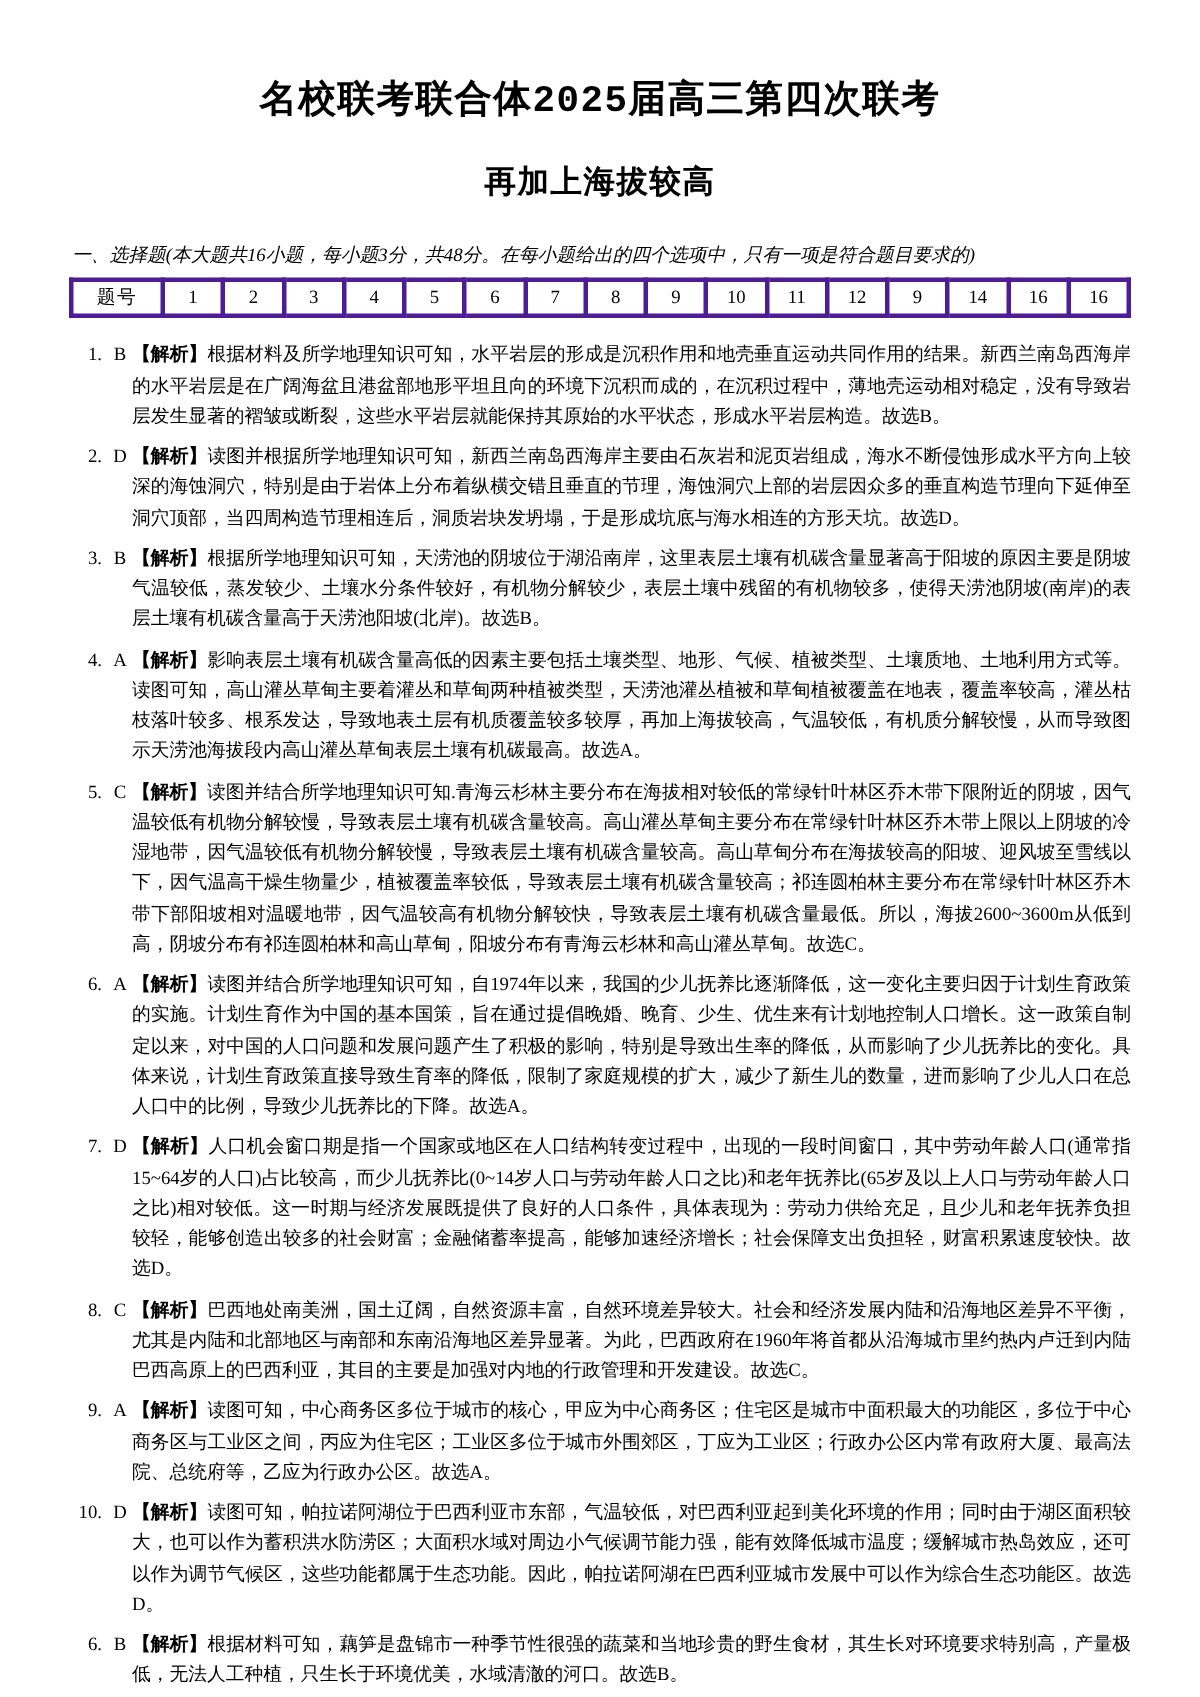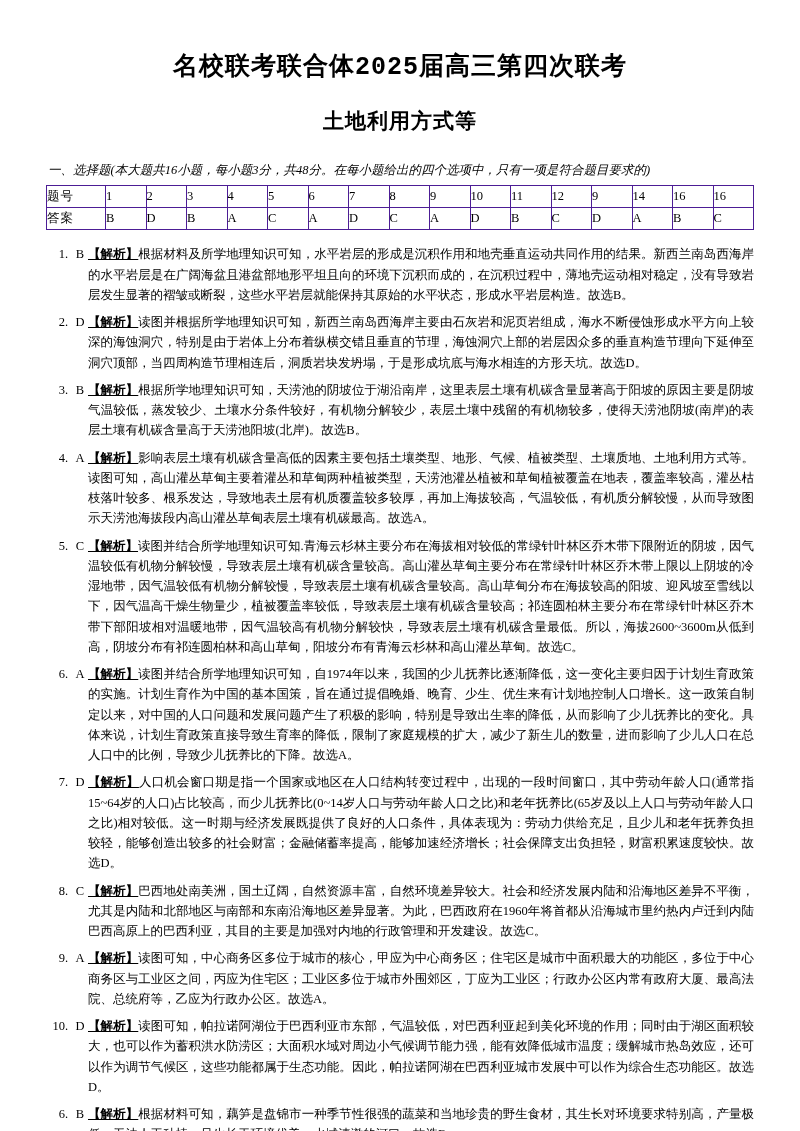--- a/index.html
+++ b/index.html
@@ -42,22 +42,22 @@
     line-height: 1.5;
     font-style: italic;
   }
   table.answer-table {
     border-collapse: collapse;
     width: 100%;
     margin: 0 0 14px 0;
     table-layout: fixed;
   }
   table.answer-table td {
-    border: 1px solid #4c1d95;
-    text-align: left;
+    border: 3px solid #4c1d95;
+    text-align: center;
     font-size: 12.5px;
     height: 21px;
     line-height: 21px;
     padding: 0;
   }
   table.answer-table td.label {
     width: 58px;
     letter-spacing: 1px;
   }
   .qlist {
@@ -87,30 +87,29 @@
   }
   .qbody {
     flex: 1 1 auto;
     font-size: 12.5px;
     line-height: 1.62;
     text-align: justify;
     text-justify: inter-ideograph;
   }
   .tag {
     font-weight: bold;
-    text-decoration: underline;
   }
 </style>
 </head>
 <body>
 
 <div class="page">
 
   <div class="doc-title">名校联考联合体2025届高三第四次联考</div>
-  <div class="doc-subtitle">土地利用方式等</div>
+  <div class="doc-subtitle">再加上海拔较高</div>
 
   <div class="section-head">一、选择题(本大题共16小题，每小题3分，共48分。在每小题给出的四个选项中，只有一项是符合题目要求的)</div>
 
   <table class="answer-table">
     <tbody>
       <tr>
         <td class="label">题号</td>
         <td>1</td>
         <td>2</td>
         <td>3</td>
@@ -121,39 +120,20 @@
         <td>8</td>
         <td>9</td>
         <td>10</td>
         <td>11</td>
         <td>12</td>
         <td>9</td>
         <td>14</td>
         <td>16</td>
         <td>16</td>
       </tr>
-      <tr>
-        <td class="label">答案</td>
-        <td>B</td>
-        <td>D</td>
-        <td>B</td>
-        <td>A</td>
-        <td>C</td>
-        <td>A</td>
-        <td>D</td>
-        <td>C</td>
-        <td>A</td>
-        <td>D</td>
-        <td>B</td>
-        <td>C</td>
-        <td>D</td>
-        <td>A</td>
-        <td>B</td>
-        <td>C</td>
-      </tr>
     </tbody>
   </table>
 
   <ul class="qlist">
 
     <li class="qitem">
       <div class="qnum">1.</div>
       <div class="qans">B</div>
       <div class="qbody"><span class="tag">【解析】</span><span>根据材料及所学地理知识可知，水平岩层的形成是沉积作用和地壳垂直运动共同作用的结果。新西兰南岛西海岸的水平岩层是在广阔海盆且港盆部地形平坦且向的环境下沉积而成的，在沉积过程中，薄地壳运动相对稳定，没有导致岩层发生显著的褶皱或断裂，这些水平岩层就能保持其原始的水平状态，形成水平岩层构造。故选B。</span></div>
     </li>

